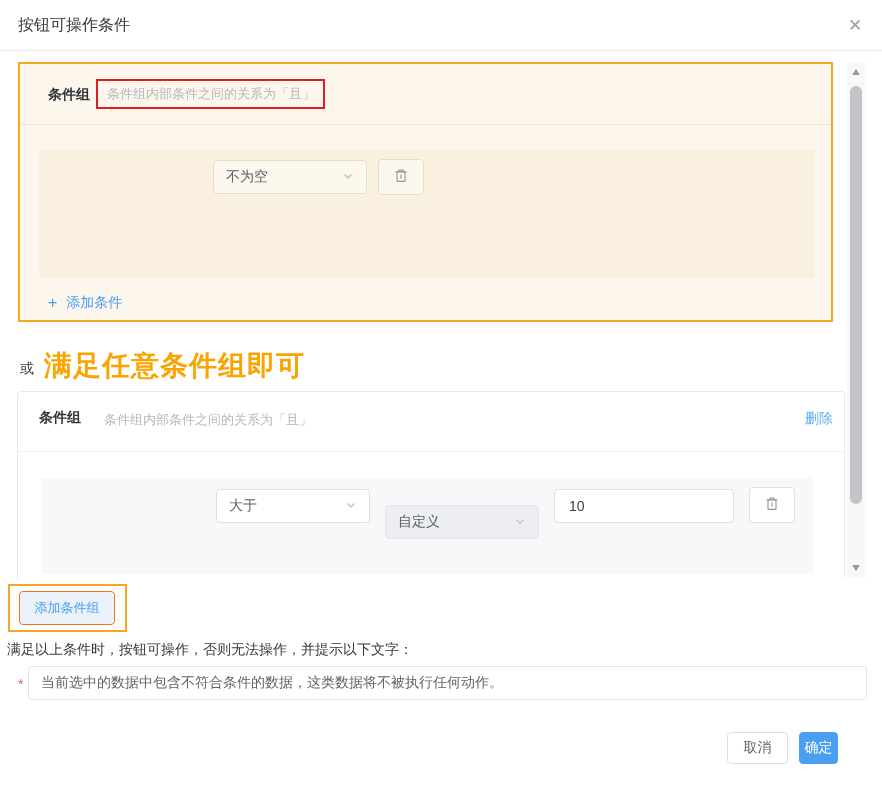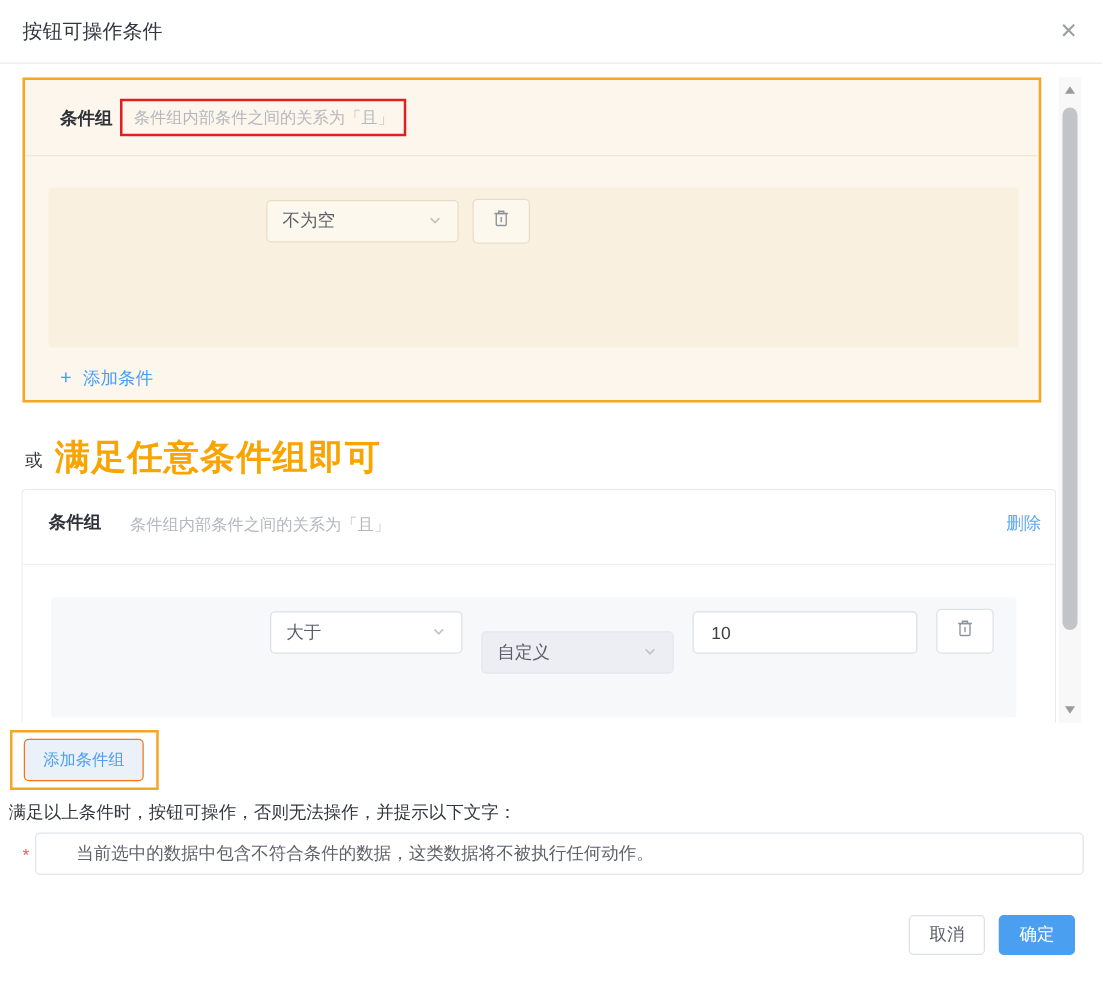--- a/index.html
+++ b/index.html
@@ -63,28 +63,28 @@
   .sb-thumb { position:absolute; left:3px; top:24px; width:12px; height:418px; background:#c3c4c7; border-radius:6px; cursor:pointer; }
 
   
   .add-group-annot { left:8px; top:584px; width:119px; height:48px; border:2px solid #f5a623; }
   .add-group-btn { left:19px; top:591px; width:96px; height:34px; background:#ebf1f9; border:1px solid #f97316; border-radius:4px;
                    display:flex; align-items:center; justify-content:center; font-size:13px; color:#4a9ef5; cursor:pointer; }
 
   
   .prompt-label { left:7px; top:641px; font-size:14px; color:#33373d; }
   .req-star { left:18px; top:676px; font-size:14px; color:#f15b5b; }
-  .msg-input { left:28px; top:666px; width:839px; height:34px; border:1px solid #e0e4ed; border-radius:4px; padding:0 32px;
+  .msg-input { left:28px; top:666px; width:839px; height:34px; border:1px solid #e0e4ed; border-radius:4px; padding:0 12px;
                font-size:14px; color:#5f6368; background:#fff; font-family:inherit; }
 
   
   .btn { position:absolute; top:732px; height:32px; border-radius:4px; display:flex; align-items:center; justify-content:center;
          font-size:14px; cursor:pointer; }
   .btn-cancel { left:727px; width:61px; background:#fff; border:1px solid #dcdfe6; color:#5a5e66; }
-  .btn-confirm { left:799px; width:61px; background:#4a9ff0; border:1px solid #4a9ff0; color:#fff; }
+  .btn-confirm { left:799px; width:39px; background:#4a9ff0; border:1px solid #4a9ff0; color:#fff; }
 </style>
 </head>
 <body>
 
 <div class="page">
 
   <div class="abs dlg-title">按钮可操作条件</div>
   <div class="abs close-btn">✕</div>
   <div class="abs hdr-divider"></div>
 

